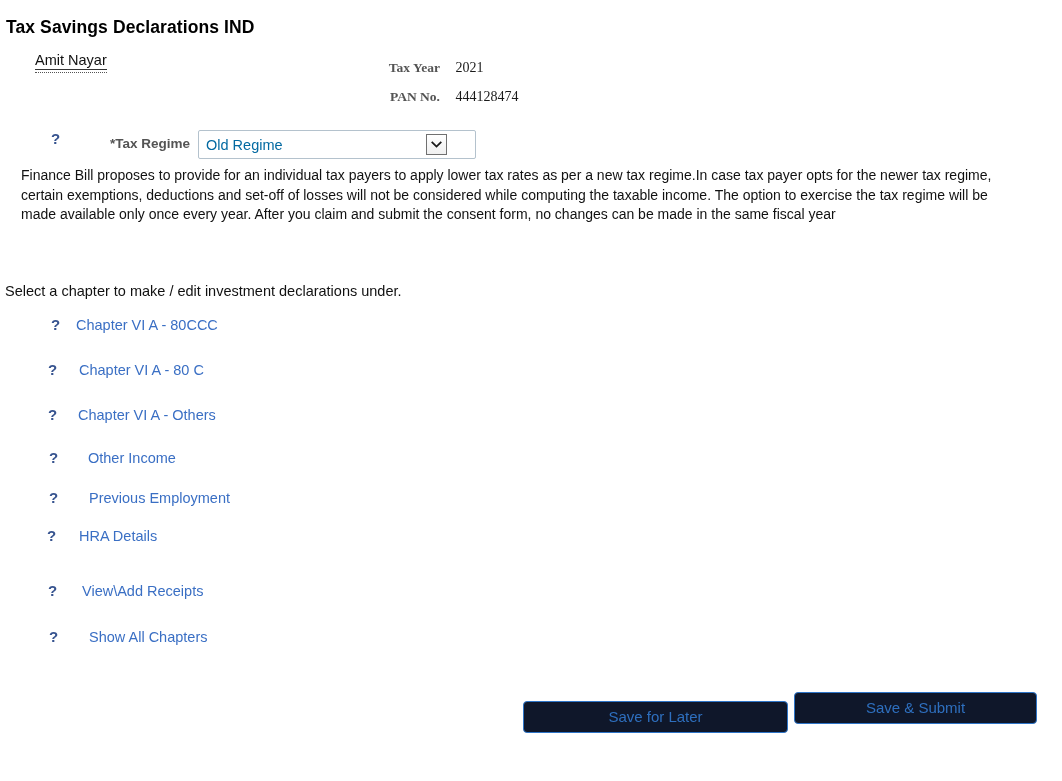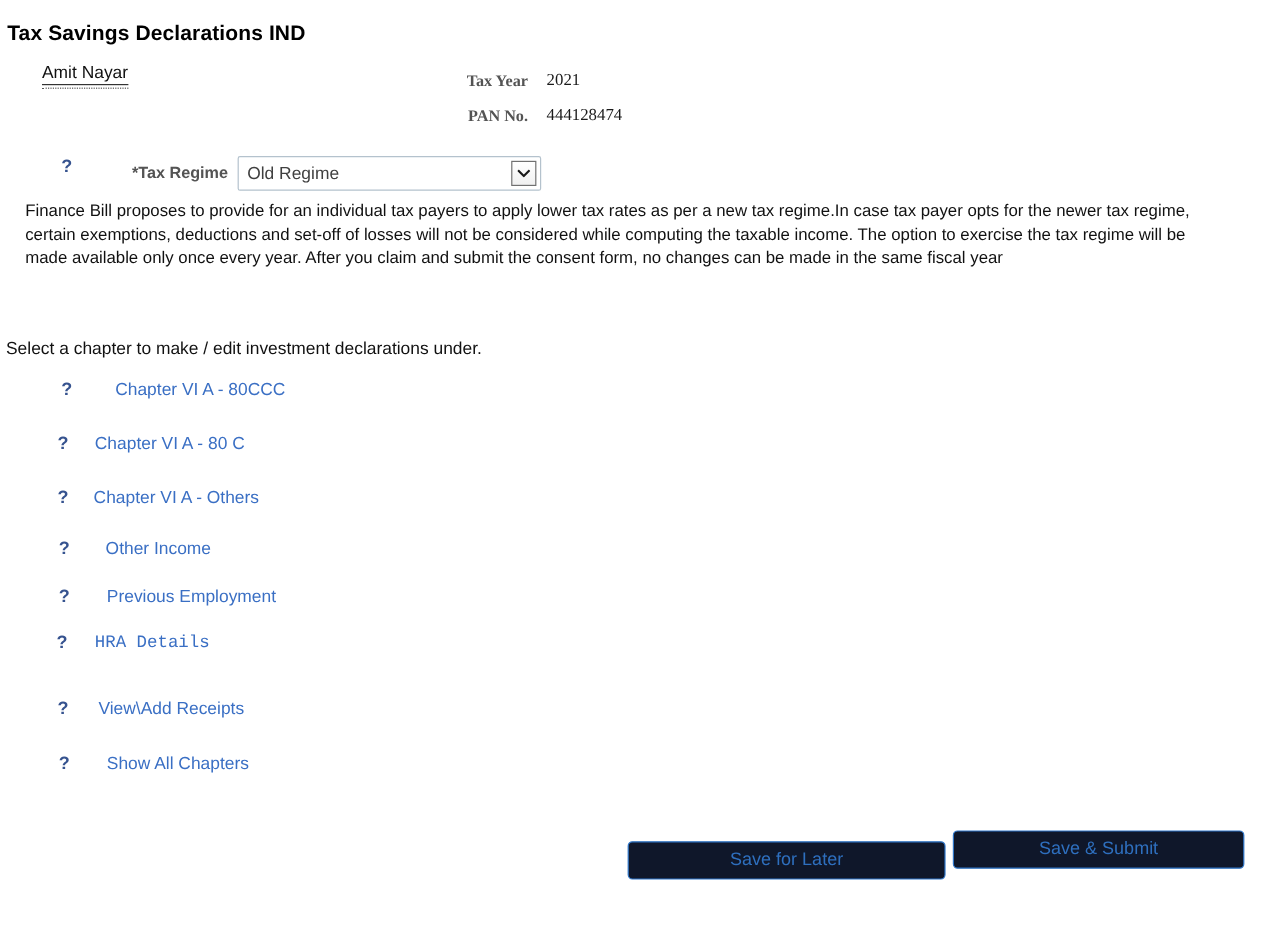--- a/index.html
+++ b/index.html
@@ -87,26 +87,26 @@
     width: 130px;
     text-align: right;
     font-weight: bold;
     font-size: 13.5px;
     color: #545454;
     white-space: nowrap;
   }
   #regime-select {
     left: 198px;
     top: 130px;
-    width: 253px;
+    width: 278px;
     height: 29px;
     box-sizing: border-box;
     font-family: "Liberation Sans", sans-serif;
     font-size: 14.5px;
-    color: #404040;
+    color: #0369a1;
     background: #ffffff;
     border: 1px solid #b4c2cd;
     border-radius: 2px;
     padding: 0 30px 0 7px;
     -webkit-appearance: none;
     -moz-appearance: none;
     appearance: none;
     cursor: pointer;
   }
   #regime-arrow {
@@ -208,41 +208,41 @@
   </svg>
 </span>
 
 <div class="abs" id="notice">Finance Bill proposes to provide for an individual tax payers to apply lower tax rates as per a new tax regime.In case tax payer opts for the newer tax regime, certain exemptions, deductions and set-off of losses will not be considered while computing the taxable income. The option to exercise the tax regime will be made available only once every year. After you claim and submit the consent form, no changes can be made in the same fiscal year</div>
 
 <div class="abs" id="section-instruction">Select a chapter to make / edit investment declarations under.</div>
 
 <div id="chapter-list">
     <div class="abs chapter-row" style="left: 0px; top: 317px;">
       <span class="help-icon dark chapter-help" style="left: 51px;">?</span>
-      <a class="chapter-link" href="#" style="left: 96px; text-align: center;">Chapter VI A - 80CCC</a>
+      <a class="chapter-link" href="#" style="left: 76px; text-align: center;">Chapter VI A - 80CCC</a>
     </div>
     <div class="abs chapter-row" style="left: 0px; top: 362px;">
       <span class="help-icon dark chapter-help" style="left: 48px;">?</span>
       <a class="chapter-link" href="#" style="left: 79px;">Chapter VI A - 80 C</a>
     </div>
     <div class="abs chapter-row" style="left: 0px; top: 407px;">
       <span class="help-icon dark chapter-help" style="left: 48px;">?</span>
       <a class="chapter-link" href="#" style="left: 78px;">Chapter VI A - Others</a>
     </div>
     <div class="abs chapter-row" style="left: 0px; top: 450px;">
       <span class="help-icon dark chapter-help" style="left: 49px;">?</span>
       <a class="chapter-link" href="#" style="left: 88px;">Other Income</a>
     </div>
     <div class="abs chapter-row" style="left: 0px; top: 490px;">
       <span class="help-icon dark chapter-help" style="left: 49px;">?</span>
       <a class="chapter-link" href="#" style="left: 89px;">Previous Employment</a>
     </div>
     <div class="abs chapter-row" style="left: 0px; top: 528px;">
       <span class="help-icon dark chapter-help" style="left: 47px;">?</span>
-      <a class="chapter-link" href="#" style="left: 79px; font-family: Liberation Mono, monospace;">HRA Details</a>
+      <a class="chapter-link" href="#" style="left: 79px;">HRA Details</a>
     </div>
     <div class="abs chapter-row" style="left: 0px; top: 583px;">
       <span class="help-icon dark chapter-help" style="left: 48px;">?</span>
       <a class="chapter-link" href="#" style="left: 82px;">View\Add Receipts</a>
     </div>
     <div class="abs chapter-row" style="left: 0px; top: 629px;">
       <span class="help-icon dark chapter-help" style="left: 49px;">?</span>
       <a class="chapter-link" href="#" style="left: 89px;">Show All Chapters</a>
     </div>
   </div>

